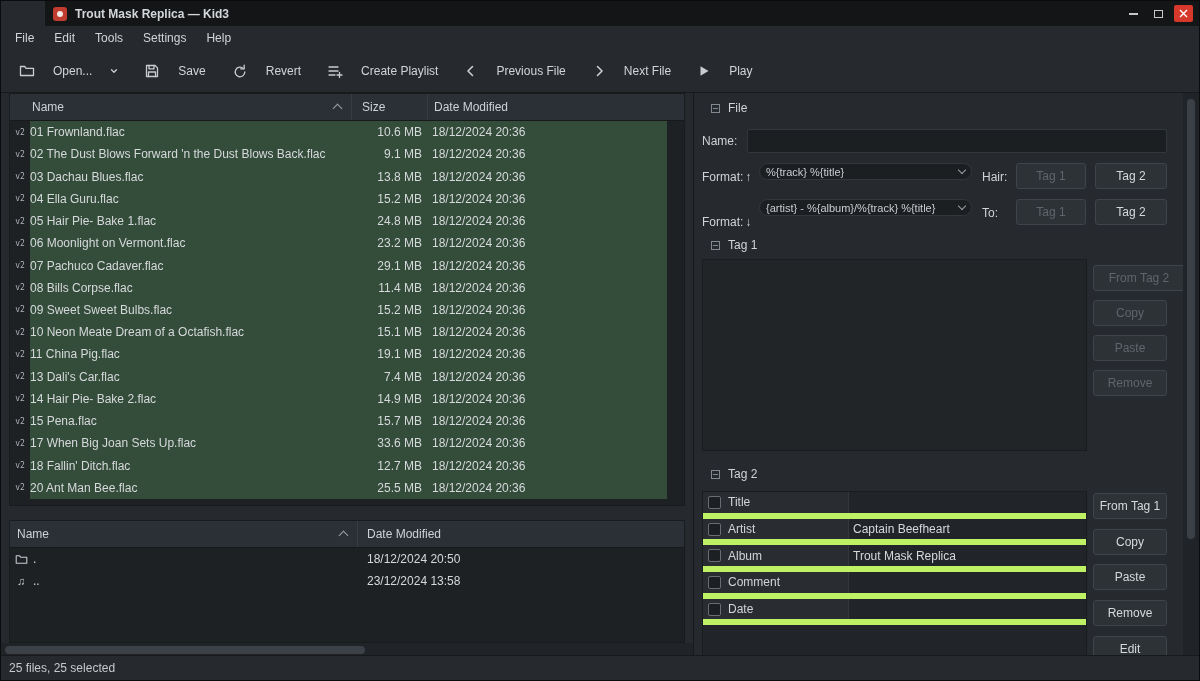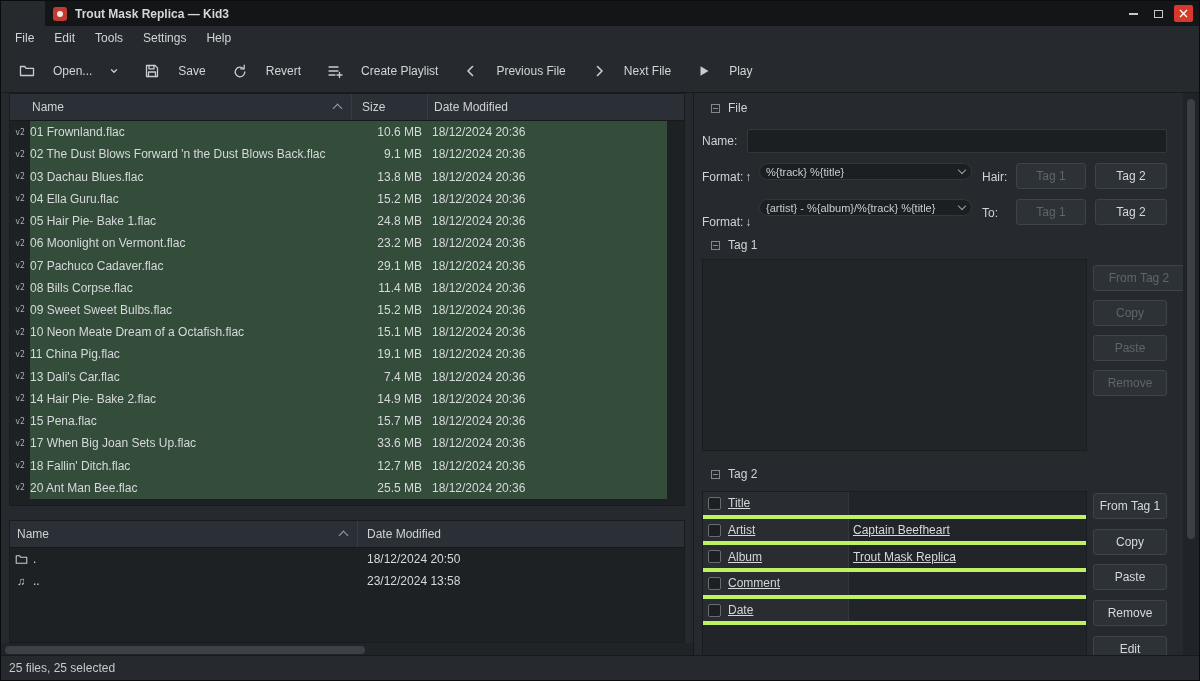--- a/index.html
+++ b/index.html
@@ -73,21 +73,21 @@
   .collapse-icon::after { content:""; position:absolute; left:1px; right:1px; top:3px; height:1px; background:#83888e; }
   .rp-label { position:absolute; color:#cfd3d6; }
   .text-input { position:absolute; background:#1c1f22; border:1px solid #32373c; border-radius:2px; color:#d6d9dc; font:12px "Liberation Sans", sans-serif; padding:0 5px; outline:none; }
   .combo { position:absolute; height:17px; background:#1c1f22; border:1px solid #32373c; border-radius:10px; display:flex; align-items:center; padding:0 6px; color:#c9ccd0; font-size:11px; }
   .combo .combo-text { white-space:nowrap; overflow:hidden; flex:1 1 auto; }
   .combo .cchev { width:6px; height:6px; border-left:1.4px solid #9aa0a6; border-bottom:1.4px solid #9aa0a6; transform:rotate(-45deg); margin-left:6px; margin-top:-3px; flex:0 0 auto; }
   .btn { position:absolute; height:26px; background:#2d3237; border:1px solid #3e444a; border-radius:3px; color:#d6d9dc; display:flex; align-items:center; justify-content:center; font-size:12px; }
   .btn.disabled { color:#5f656b; }
   .tag1-frame { position:absolute; left:8px; top:166px; width:385px; height:192px; background:#222528; border:1px solid #1a1d20; }
   .tag2-table { position:absolute; left:8px; top:398px; width:385px; height:166px; background:#212428; border:1px solid #1a1d20; overflow:hidden; }
-  .t2row { display:grid; grid-template-columns:25px 120px 1fr; height:26.7px; border-bottom:4px solid #bef264; align-items:center;text-decoration:underline; }
+  .t2row { display:grid; grid-template-columns:25px 120px 1fr; height:26.7px; border-bottom:6px solid #bef264; align-items:center; }
   .t2cb-cell { background:#292d31; height:100%; display:flex; align-items:center; padding-left:5px; }
   .t2label { background:#292d31; height:100%; display:flex; align-items:center; color:#d2d5d8; }
   .t2value { height:100%; display:flex; align-items:center; border-left:1px solid #33383d; padding-left:4px; color:#d6d9dc; }
   .cb { width:13px; height:13px; border:1px solid #676d73; border-radius:2px; background:#1d2023; display:inline-block; }
   .fmt-arrow { color:#cfd3d6; margin-left:2px; }
 </style>
 </head>
 <body>
 
 <div class="window">

